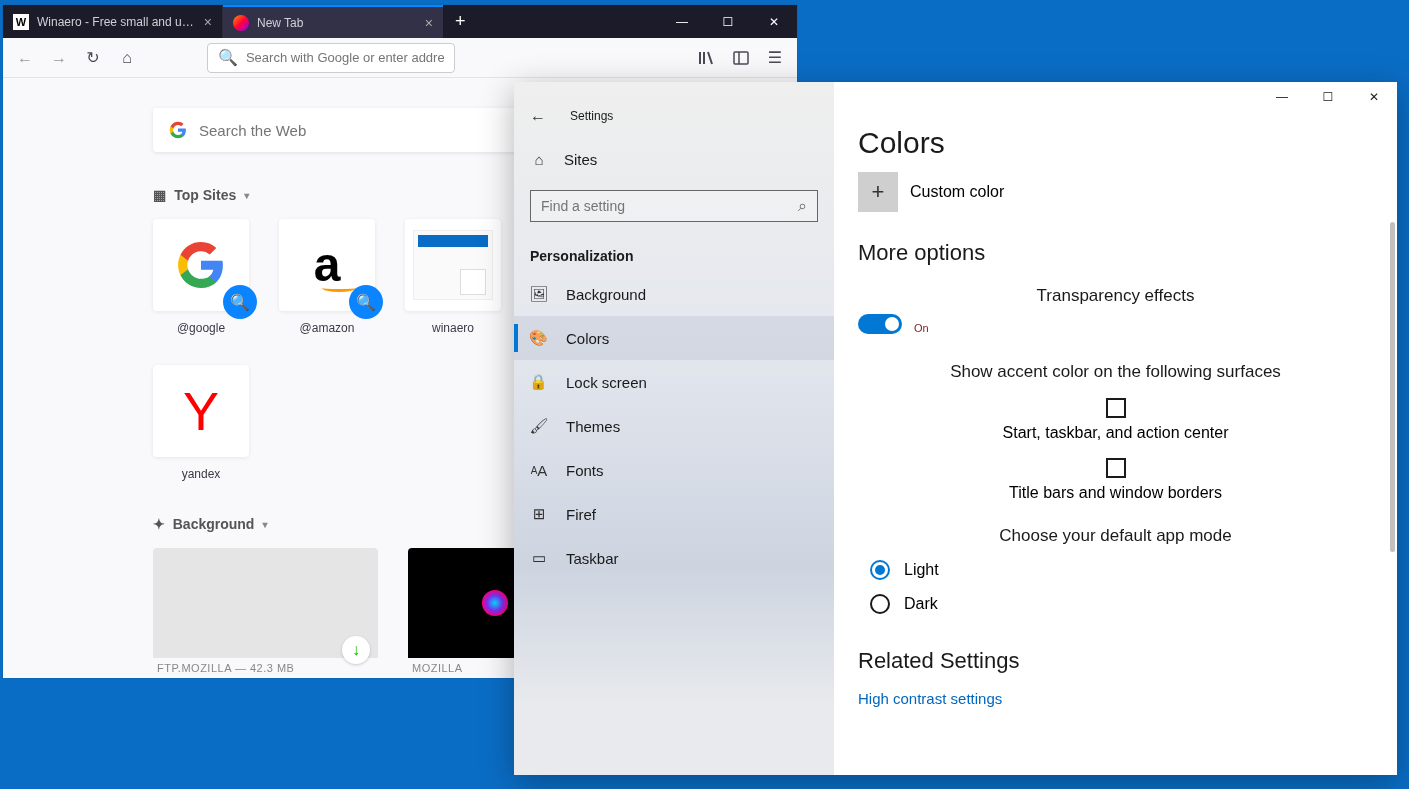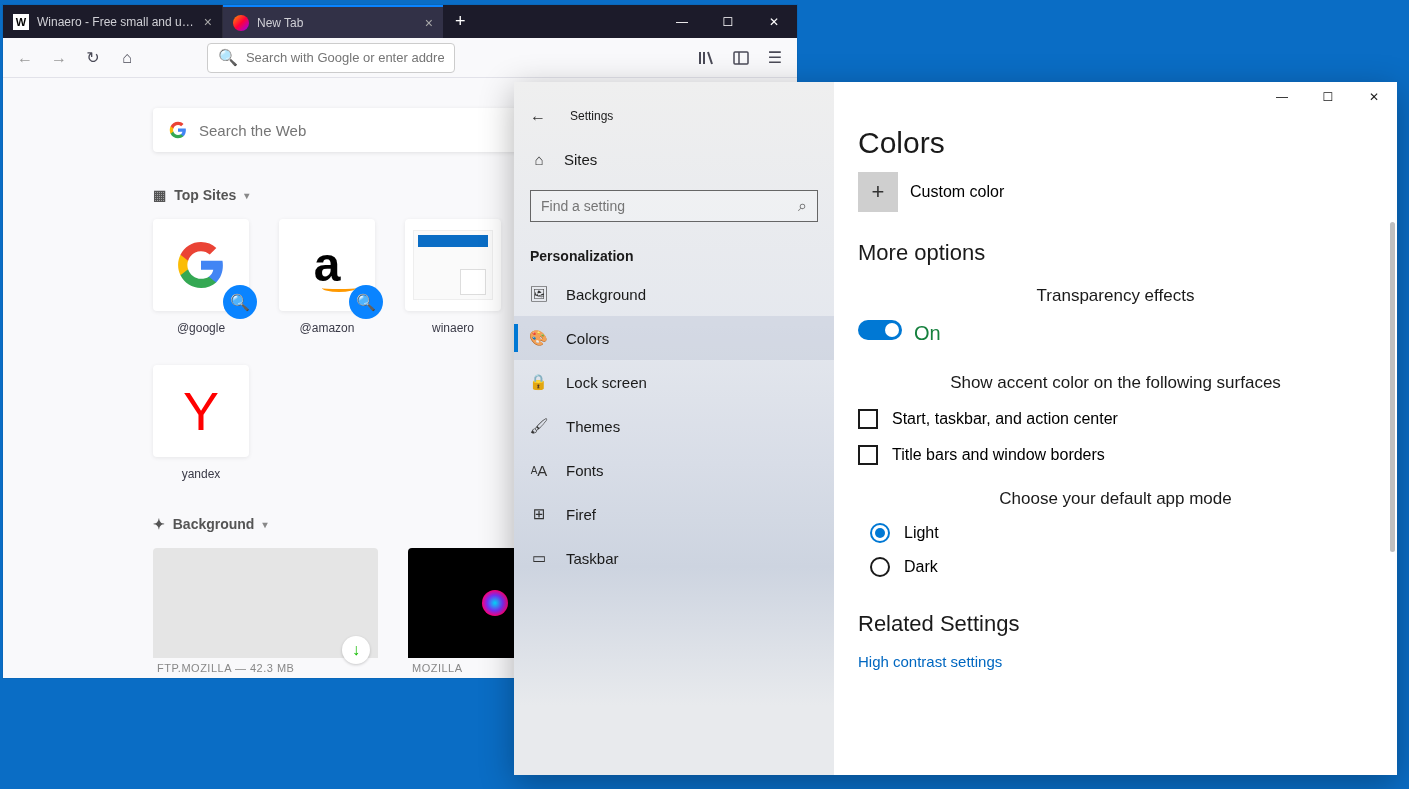--- a/index.html
+++ b/index.html
@@ -71,22 +71,22 @@
 .settings-win-controls { position: absolute; right: 0; top: 0; display: flex; height: 30px; }
 .settings-win-btn { width: 46px; display: flex; align-items: center; justify-content: center; font-size: 12px; cursor: pointer; color: #1a1a1a; }
 .page-title { font-size: 30px; font-weight: 400; color: #1a1a1a; margin: 44px 0 12px 0; }
 .custom-color-row { display: flex; align-items: center; gap: 12px; margin-bottom: 28px; }
 .custom-color-btn { width: 40px; height: 40px; background: #cfcfcf; display: flex; align-items: center; justify-content: center; font-size: 22px; color: #333; cursor: pointer; }
 .subheading { font-size: 22px; font-weight: 400; color: #1a1a1a; margin: 8px 0 16px; }
 .setting-label { font-size: 17px; color: #1a1a1a; margin: 20px 0 8px; text-align: center; }
 .toggle-row { display: flex; align-items: center; gap: 12px; }
 .toggle { width: 44px; height: 20px; border-radius: 10px; background: #0078d4; position: relative; cursor: pointer; }
 .toggle::after { content:""; position:absolute; right:3px; top:3px; width:14px; height:14px; border-radius:50%; background:#fff; }
-.toggle-text { font-size: 20px; color: #15803d; margin-top: 8px; }
-.checkbox-row { display: flex; align-items: center; gap: 14px; margin: 16px 0; cursor: pointer; }
+.toggle-text { font-size: 11px; color: #7f1d1d; margin-top: 8px; }
+.checkbox-row { display: flex; align-items: center; gap: 6px; margin: 16px 0; cursor: pointer; flex-direction: column; }
 .checkbox { width: 20px; height: 20px; border: 2px solid #1a1a1a; }
 .radio-row { display: flex; align-items: center; gap: 14px; margin: 14px 12px; cursor: pointer; }
 .radio { width: 20px; height: 20px; border: 2px solid #1a1a1a; border-radius: 50%; display: flex; align-items: center; justify-content: center; }
 .radio.selected { border-color: #0078d4; }
 .radio.selected::after { content:""; width:10px; height:10px; border-radius:50%; background:#0078d4; }
 .link-text { color: #0067c0; font-size: 15px; cursor: pointer; margin: 10px 0; display: block; }
 .cursor-dark { position: relative; display: inline-block; }
 svg { display: block; }
 .google-g-small { width:18px; height:18px; }
 </style>

